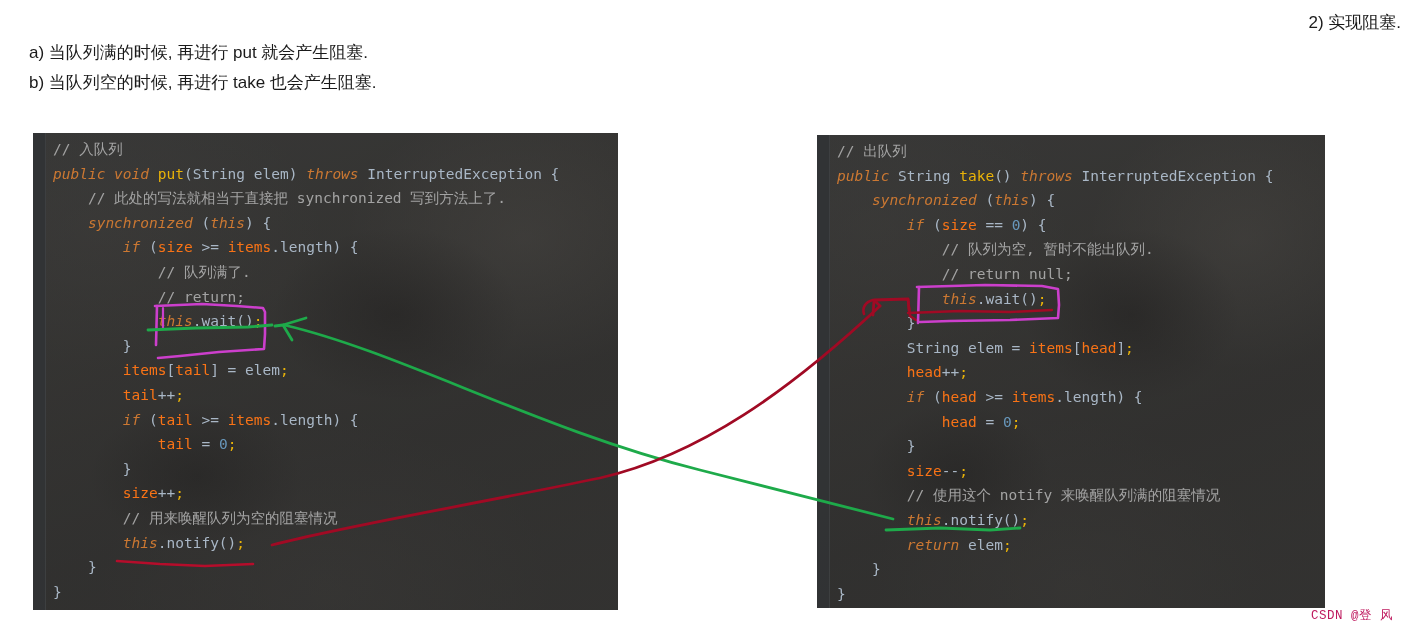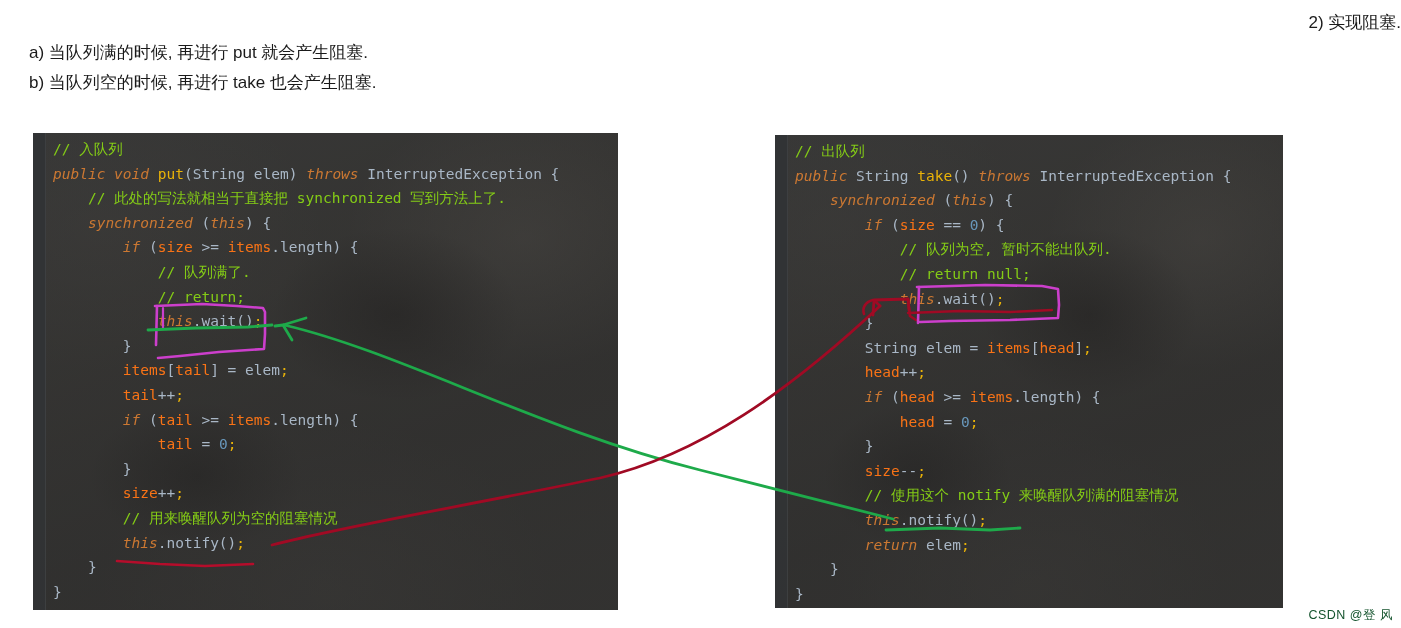--- a/index.html
+++ b/index.html
@@ -51,49 +51,49 @@
     white-space:pre;
   }
   .code-line{white-space:pre;padding-left:8px;}
 
   
   .kw{color:#cc7832;font-style:italic;}
   .fn{color:#eab308;}
   .fld{color:#f97316;}
   .num{color:#6897bb;}
   .pl{color:#a9b7c6;}
-  .cm{color:#84cc16;}
+  .cm{color:#a3a3a3;}
 
   
   #annotations{position:absolute;left:0;top:0;width:1401px;height:628px;pointer-events:none;}
 
   
   #watermark{
     position:absolute;right:8px;bottom:4px;
-    color:#14532d;font-size:12.5px;
-    font-family:Liberation Sans, sans-serif;
+    color:#be185d;font-size:12.5px;
+    font-family:Liberation Mono, monospace;
     letter-spacing:.5px;
   }
 </style>
 </head>
 <body>
 
 <div id="notes" style="top: 8px;">
     <div class="note-line note-l1">2) 实现阻塞.</div>
     <div class="note-line note-l2">a) 当队列满的时候, 再进行 put 就会产生阻塞.</div>
     <div class="note-line note-l2">b) 当队列空的时候, 再进行 take 也会产生阻塞.</div>
   </div>
 
 <div class="code-panel" id="panel-left" style="left:33px;top:133px;width:585px;height:477px;">
   <div class="code-bg"></div>
   <div class="code-gutter"></div>
   <div class="code-body" id="code-left"><div class="code-line"><span class="cm">// 入队列</span></div><div class="code-line"><span class="kw">public </span><span class="kw">void </span><span class="fn">put</span><span class="pl">(String elem) </span><span class="kw">throws </span><span class="pl">InterruptedException {</span></div><div class="code-line"><span class="cm">    // 此处的写法就相当于直接把 synchronized 写到方法上了.</span></div><div class="code-line"><span class="pl">    </span><span class="kw">synchronized </span><span class="pl">(</span><span class="kw">this</span><span class="pl">) {</span></div><div class="code-line"><span class="pl">        </span><span class="kw">if </span><span class="pl">(</span><span class="fld">size</span><span class="pl"> &gt;= </span><span class="fld">items</span><span class="pl">.length) {</span></div><div class="code-line"><span class="cm">            // 队列满了.</span></div><div class="code-line"><span class="cm">            // return;</span></div><div class="code-line"><span class="pl">            </span><span class="kw">this</span><span class="pl">.wait()</span><span class="fn">;</span></div><div class="code-line"><span class="pl">        }</span></div><div class="code-line"><span class="pl">        </span><span class="fld">items</span><span class="pl">[</span><span class="fld">tail</span><span class="pl">] = elem</span><span class="fn">;</span></div><div class="code-line"><span class="pl">        </span><span class="fld">tail</span><span class="pl">++</span><span class="fn">;</span></div><div class="code-line"><span class="pl">        </span><span class="kw">if </span><span class="pl">(</span><span class="fld">tail</span><span class="pl"> &gt;= </span><span class="fld">items</span><span class="pl">.length) {</span></div><div class="code-line"><span class="pl">            </span><span class="fld">tail</span><span class="pl"> = </span><span class="num">0</span><span class="fn">;</span></div><div class="code-line"><span class="pl">        }</span></div><div class="code-line"><span class="pl">        </span><span class="fld">size</span><span class="pl">++</span><span class="fn">;</span></div><div class="code-line"><span class="cm">        // 用来唤醒队列为空的阻塞情况</span></div><div class="code-line"><span class="pl">        </span><span class="kw">this</span><span class="pl">.notify()</span><span class="fn">;</span></div><div class="code-line"><span class="pl">    }</span></div><div class="code-line"><span class="pl">}</span></div></div>
 </div>
 
-<div class="code-panel" id="panel-right" style="left:775px;top:135px;width:508px;height:473px;">
+<div class="code-panel" id="panel-right" style="left:817px;top:135px;width:508px;height:473px;">
   <div class="code-bg"></div>
   <div class="code-gutter"></div>
   <div class="code-body" id="code-right"><div class="code-line"><span class="cm">// 出队列</span></div><div class="code-line"><span class="kw">public </span><span class="pl">String </span><span class="fn">take</span><span class="pl">() </span><span class="kw">throws </span><span class="pl">InterruptedException {</span></div><div class="code-line"><span class="pl">    </span><span class="kw">synchronized </span><span class="pl">(</span><span class="kw">this</span><span class="pl">) {</span></div><div class="code-line"><span class="pl">        </span><span class="kw">if </span><span class="pl">(</span><span class="fld">size</span><span class="pl"> == </span><span class="num">0</span><span class="pl">) {</span></div><div class="code-line"><span class="cm">            // 队列为空, 暂时不能出队列.</span></div><div class="code-line"><span class="cm">            // return null;</span></div><div class="code-line"><span class="pl">            </span><span class="kw">this</span><span class="pl">.wait()</span><span class="fn">;</span></div><div class="code-line"><span class="pl">        }</span></div><div class="code-line"><span class="pl">        </span><span class="pl">String elem = </span><span class="fld">items</span><span class="pl">[</span><span class="fld">head</span><span class="pl">]</span><span class="fn">;</span></div><div class="code-line"><span class="pl">        </span><span class="fld">head</span><span class="pl">++</span><span class="fn">;</span></div><div class="code-line"><span class="pl">        </span><span class="kw">if </span><span class="pl">(</span><span class="fld">head</span><span class="pl"> &gt;= </span><span class="fld">items</span><span class="pl">.length) {</span></div><div class="code-line"><span class="pl">            </span><span class="fld">head</span><span class="pl"> = </span><span class="num">0</span><span class="fn">;</span></div><div class="code-line"><span class="pl">        }</span></div><div class="code-line"><span class="pl">        </span><span class="fld">size</span><span class="pl">--</span><span class="fn">;</span></div><div class="code-line"><span class="cm">        // 使用这个 notify 来唤醒队列满的阻塞情况</span></div><div class="code-line"><span class="pl">        </span><span class="kw">this</span><span class="pl">.notify()</span><span class="fn">;</span></div><div class="code-line"><span class="pl">        </span><span class="kw">return </span><span class="pl">elem</span><span class="fn">;</span></div><div class="code-line"><span class="pl">    }</span></div><div class="code-line"><span class="pl">}</span></div></div>
 </div>
 
 <svg id="annotations" viewBox="0 0 1401 628">
 
   <path fill="none" stroke="#cc3fcc" stroke-width="2.6" stroke-linecap="round" stroke-linejoin="round" d="M155,306 L202,304 L237,306 L263,308 L265,312 L265,334 L264,349 L219,352 L180,356 L158,358"></path>
   <path fill="none" stroke="#cc3fcc" stroke-width="2.6" stroke-linecap="round" d="M157,306 L156,345"></path>
   <path fill="none" stroke="#cc3fcc" stroke-width="2.2" stroke-linecap="round" d="M163,308 L163,328"></path>

